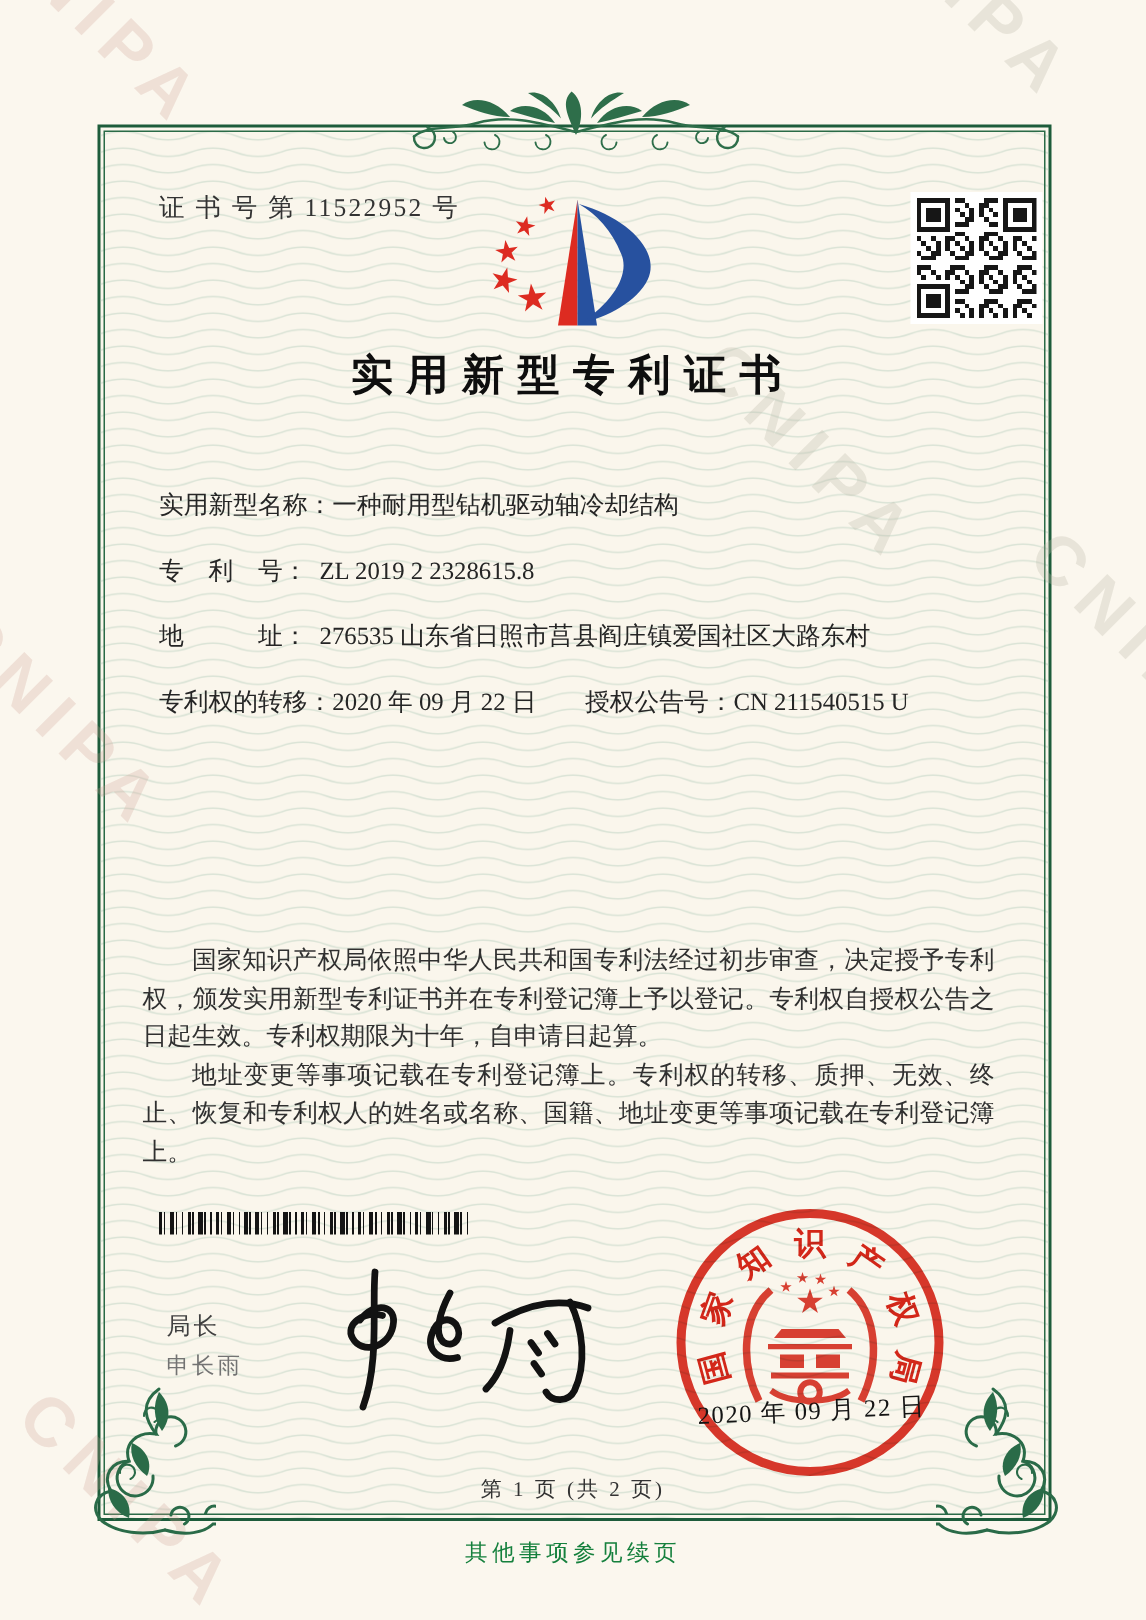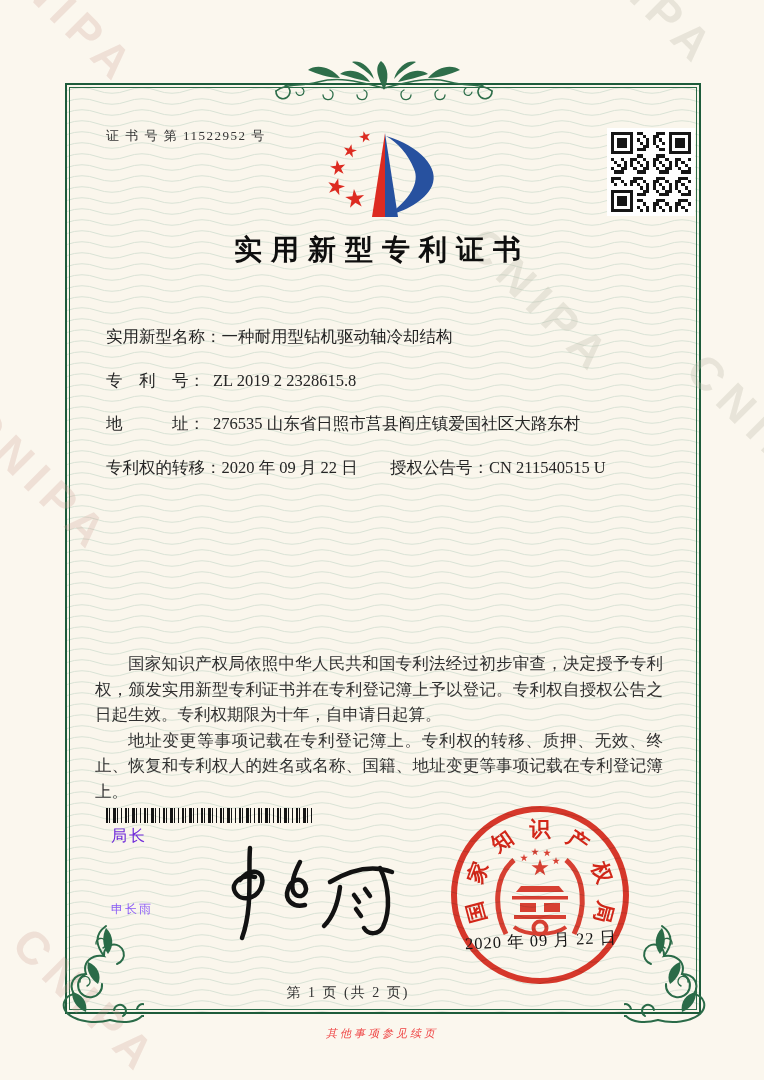--- a/index.html
+++ b/index.html
@@ -20,60 +20,60 @@
   
   .frame{
     position:absolute;left:65px;top:83px;width:632px;height:927px;
     border:2.5px solid #1d5c3b;z-index:1;background:#faf6ec;
   }
   .frame-inner{position:absolute;inset:2px;border:1px solid #2a6b47;}
   .guilloche{position:absolute;inset:0;width:100%;height:100%;}
   
   .orn{position:absolute;z-index:3;}
   
-  .cert-no{position:absolute;left:106px;top:127px;font-size:13px;letter-spacing:1.5px;color:#333;z-index:4;}
+  .cert-no{position:absolute;left:106px;top:127px;font-size:17px;letter-spacing:1.5px;color:#333;z-index:4;}
   .logo{position:absolute;left:328px;top:124px;z-index:4;}
   .qr{position:absolute;left:607px;top:128px;width:88px;height:88px;background:#fff;z-index:4;padding:4px;box-sizing:border-box;}
   
   .title{
     position:absolute;left:0;top:231px;width:764px;text-align:center;
     font-size:28px;font-weight:bold;letter-spacing:9px;color:#0e0e0e;z-index:4;
   }
   
   .rows{position:absolute;left:106px;top:326px;width:566px;z-index:4;font-size:16.5px;color:#252525;}
   .frow{position:relative;height:17px;margin-bottom:26.5px;white-space:nowrap;}
   .lbl{display:inline-block;min-width:107px;white-space:pre;}
   .pair2{position:absolute;left:284px;top:0;}
   
-  .paras{position:absolute;left:95px;top:627px;width:568px;z-index:4;margin-top:24px;}
+  .paras{position:absolute;left:95px;top:627px;width:568px;z-index:4;}
   .paras p{margin:0;font-size:16.5px;line-height:25.5px;text-indent:2em;text-align:justify;color:#303030;}
   
   .barcode{
     position:absolute;left:106px;top:808px;width:206px;height:15px;z-index:4;
     background:repeating-linear-gradient(90deg,
       #141414 0 2px,rgba(0,0,0,0) 2px 3px,
       #141414 3px 4px,rgba(0,0,0,0) 4px 7px,
       #141414 7px 10px,rgba(0,0,0,0) 10px 11px,
       #141414 11px 12px,rgba(0,0,0,0) 12px 15px,
       #141414 15px 16px,rgba(0,0,0,0) 16px 19px);
   }
   
-  .director-title{position:absolute;left:111px;top:826px;font-size:16px;letter-spacing:2px;color:#6d28d9;z-index:4;font-family:"Liberation Sans","DejaVu Sans",sans-serif;}
-  .director-name{position:absolute;left:111px;top:901px;font-size:12px;letter-spacing:2px;color:#8b5cf6;z-index:4;font-family:"Liberation Sans","DejaVu Sans",sans-serif;}
+  .director-title{position:absolute;left:111px;top:874px;font-size:16px;letter-spacing:2px;color:#404040;z-index:4;font-family:"Liberation Sans","DejaVu Sans",sans-serif;}
+  .director-name{position:absolute;left:111px;top:901px;font-size:15px;letter-spacing:2px;color:#737373;z-index:4;font-family:"Liberation Sans","DejaVu Sans",sans-serif;}
   .signature{position:absolute;left:212px;top:842px;z-index:4;}
   
   .seal{position:absolute;left:445px;top:800px;width:190px;height:190px;z-index:5;mix-blend-mode:multiply;}
   .seal-char{
     position:absolute;left:84px;top:83px;width:22px;height:24px;text-align:center;
     font-size:21px;font-weight:bold;color:#d8281b;line-height:24px;
   }
   .seal-date{position:absolute;left:465px;top:930px;font-size:16.5px;color:#141414;letter-spacing:1px;transform:rotate(-2.5deg);z-index:6;}
   
-  .page-info{position:absolute;left:0;top:984px;width:696px;text-align:center;font-size:14px;letter-spacing:2px;color:#333;z-index:4;}
-  .footer-note{position:absolute;left:0;top:1026px;width:764px;text-align:center;font-size:11px;letter-spacing:3px;color:#ef4444;z-index:4;font-style:italic;}
+  .page-info{position:absolute;left:0;top:984px;width:764px;text-align:center;font-size:14px;letter-spacing:2px;color:#333;z-index:4;}
+  .footer-note{position:absolute;left:0;top:1026px;width:764px;text-align:center;font-size:15px;letter-spacing:3px;color:#15803d;z-index:4;}
 </style>
 </head>
 <body>
 
 <svg width="0" height="0" style="position:absolute" aria-hidden="true">
   <defs>
     <path id="st" d="M0,-1 L0.2245,-0.309 0.951,-0.309 0.363,0.118 0.588,0.809 0,0.382 -0.588,0.809 -0.363,0.118 -0.951,-0.309 -0.2245,-0.309 Z"></path>
     <g id="flourish" stroke="#2a6b48" fill="none" stroke-width="2" stroke-linecap="round">
       <path d="M62,6 C48,16 54,28 60,36 C48,34 38,42 42,54 C30,54 24,64 30,74 C20,76 16,86 24,94 C34,102 52,104 66,100"></path>
       <path d="M60,36 a10,10 0 1,1 13,8"></path>

